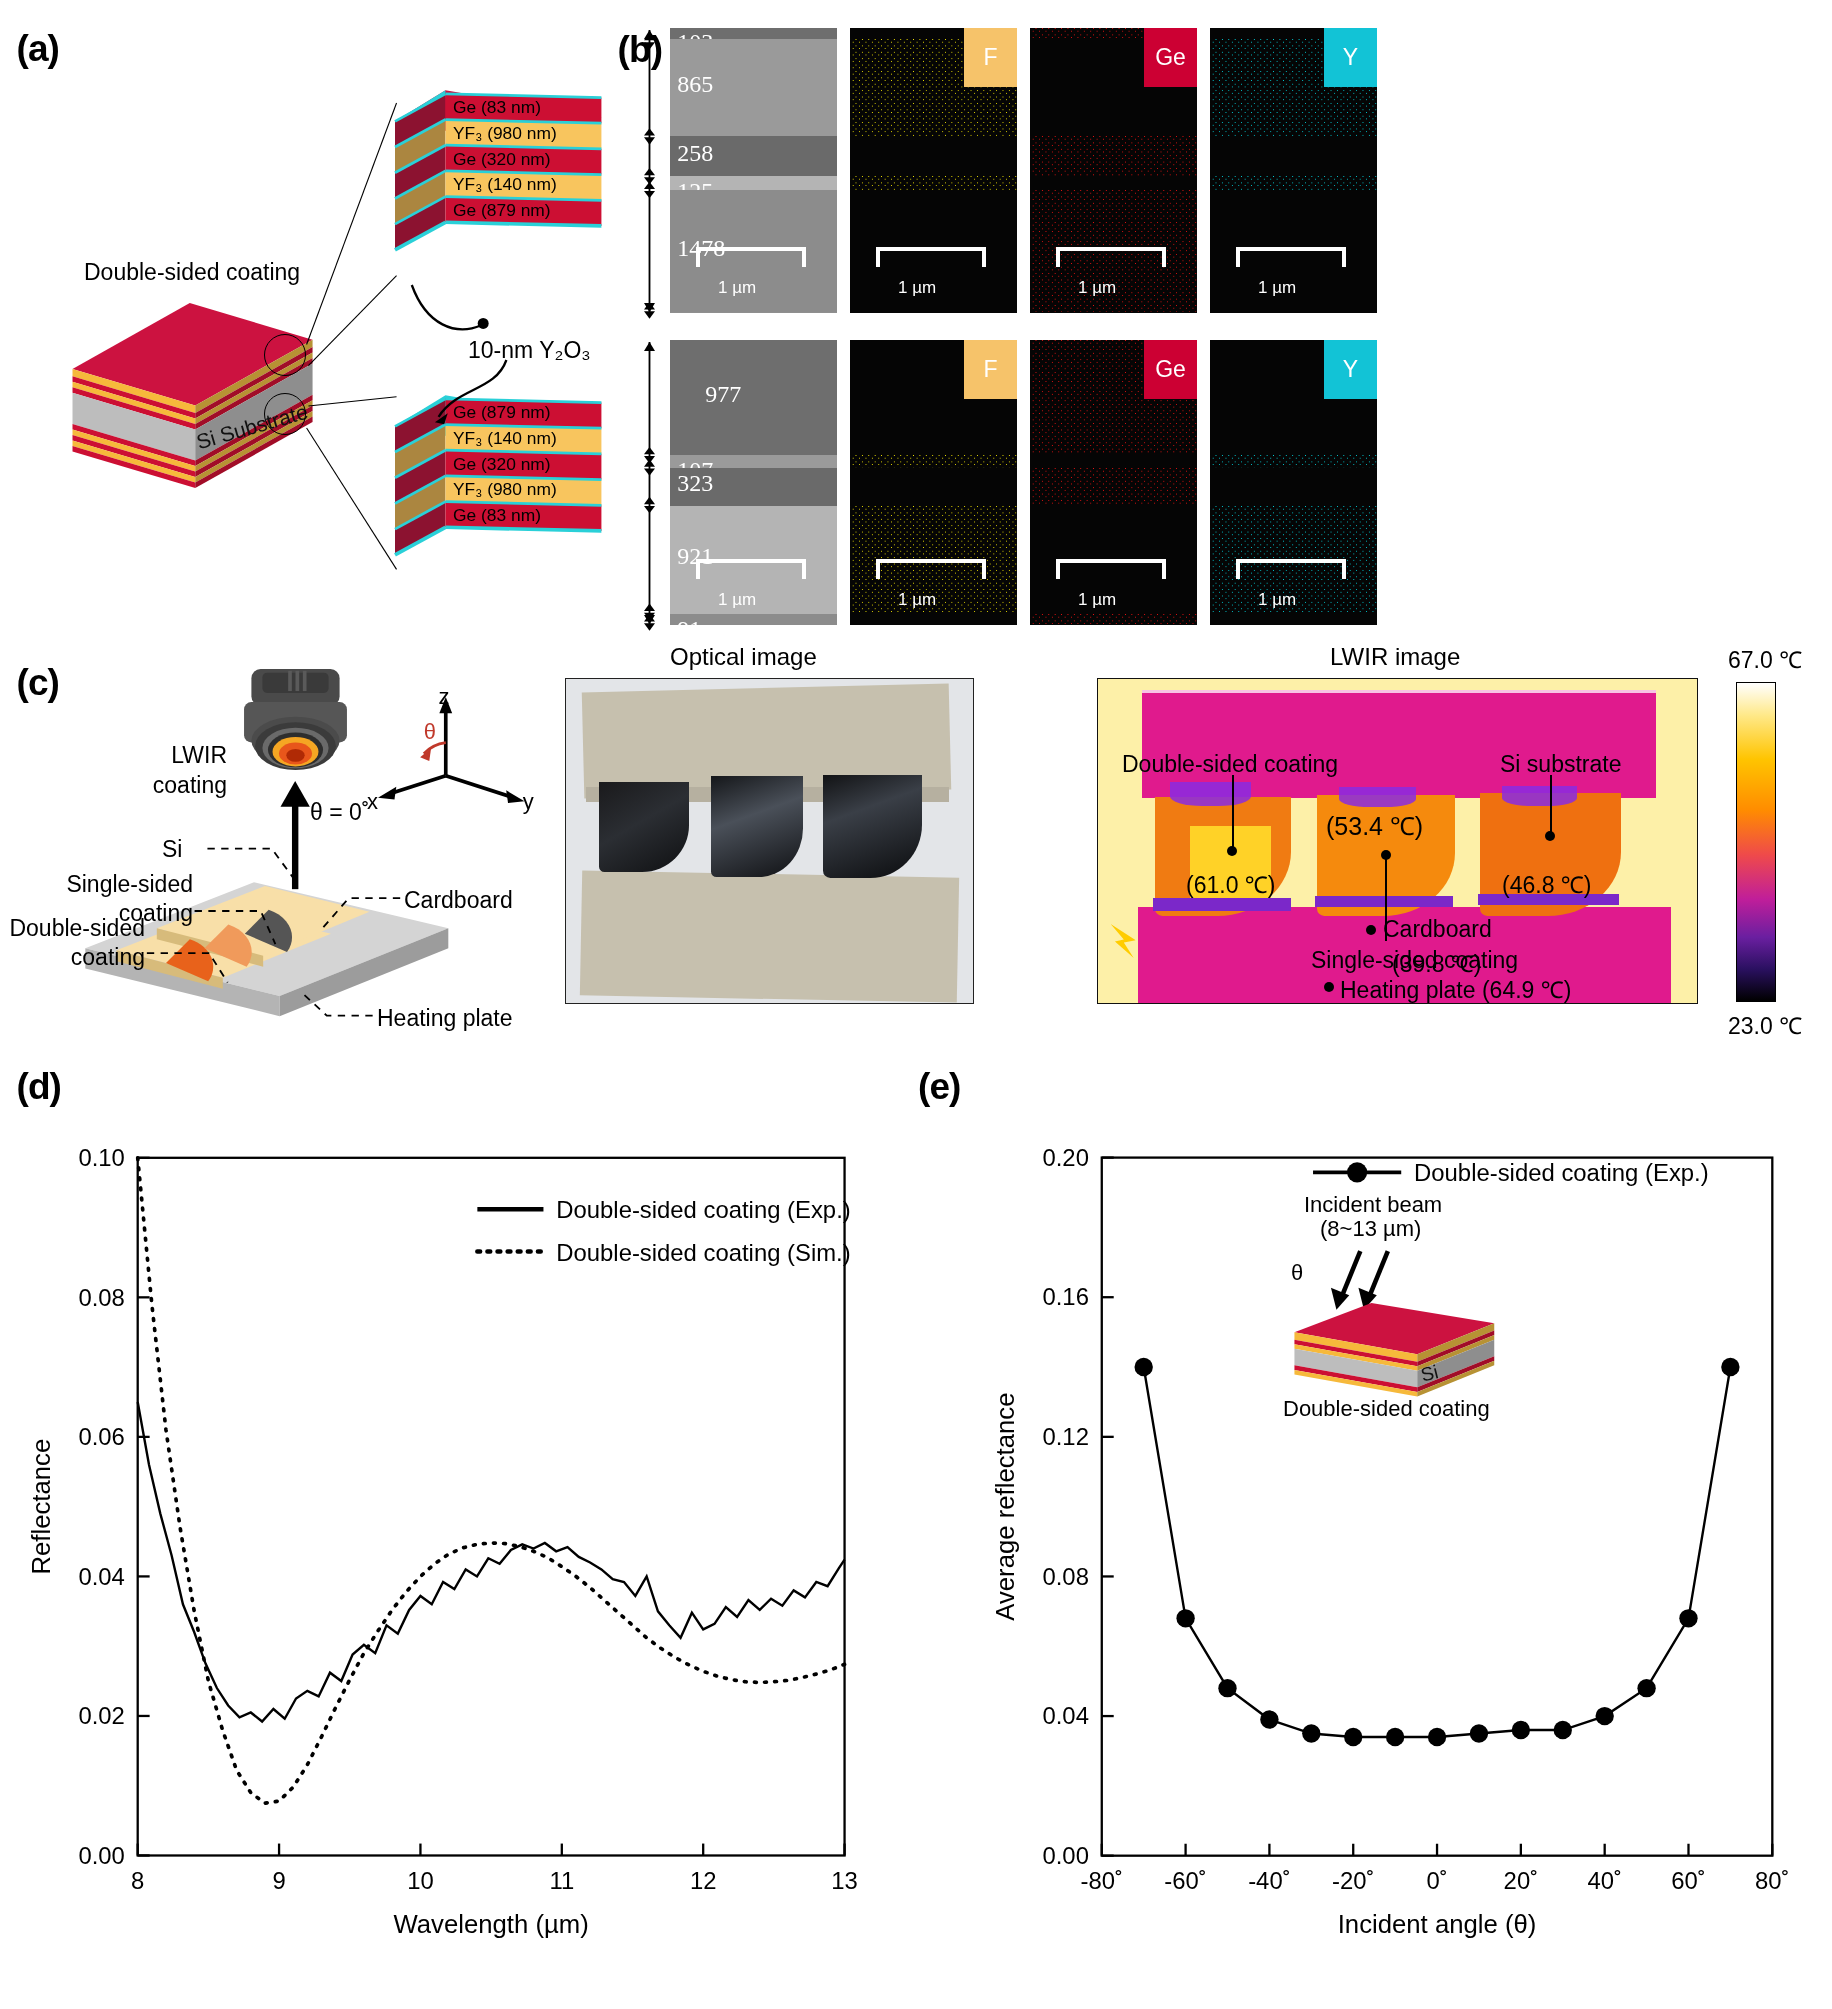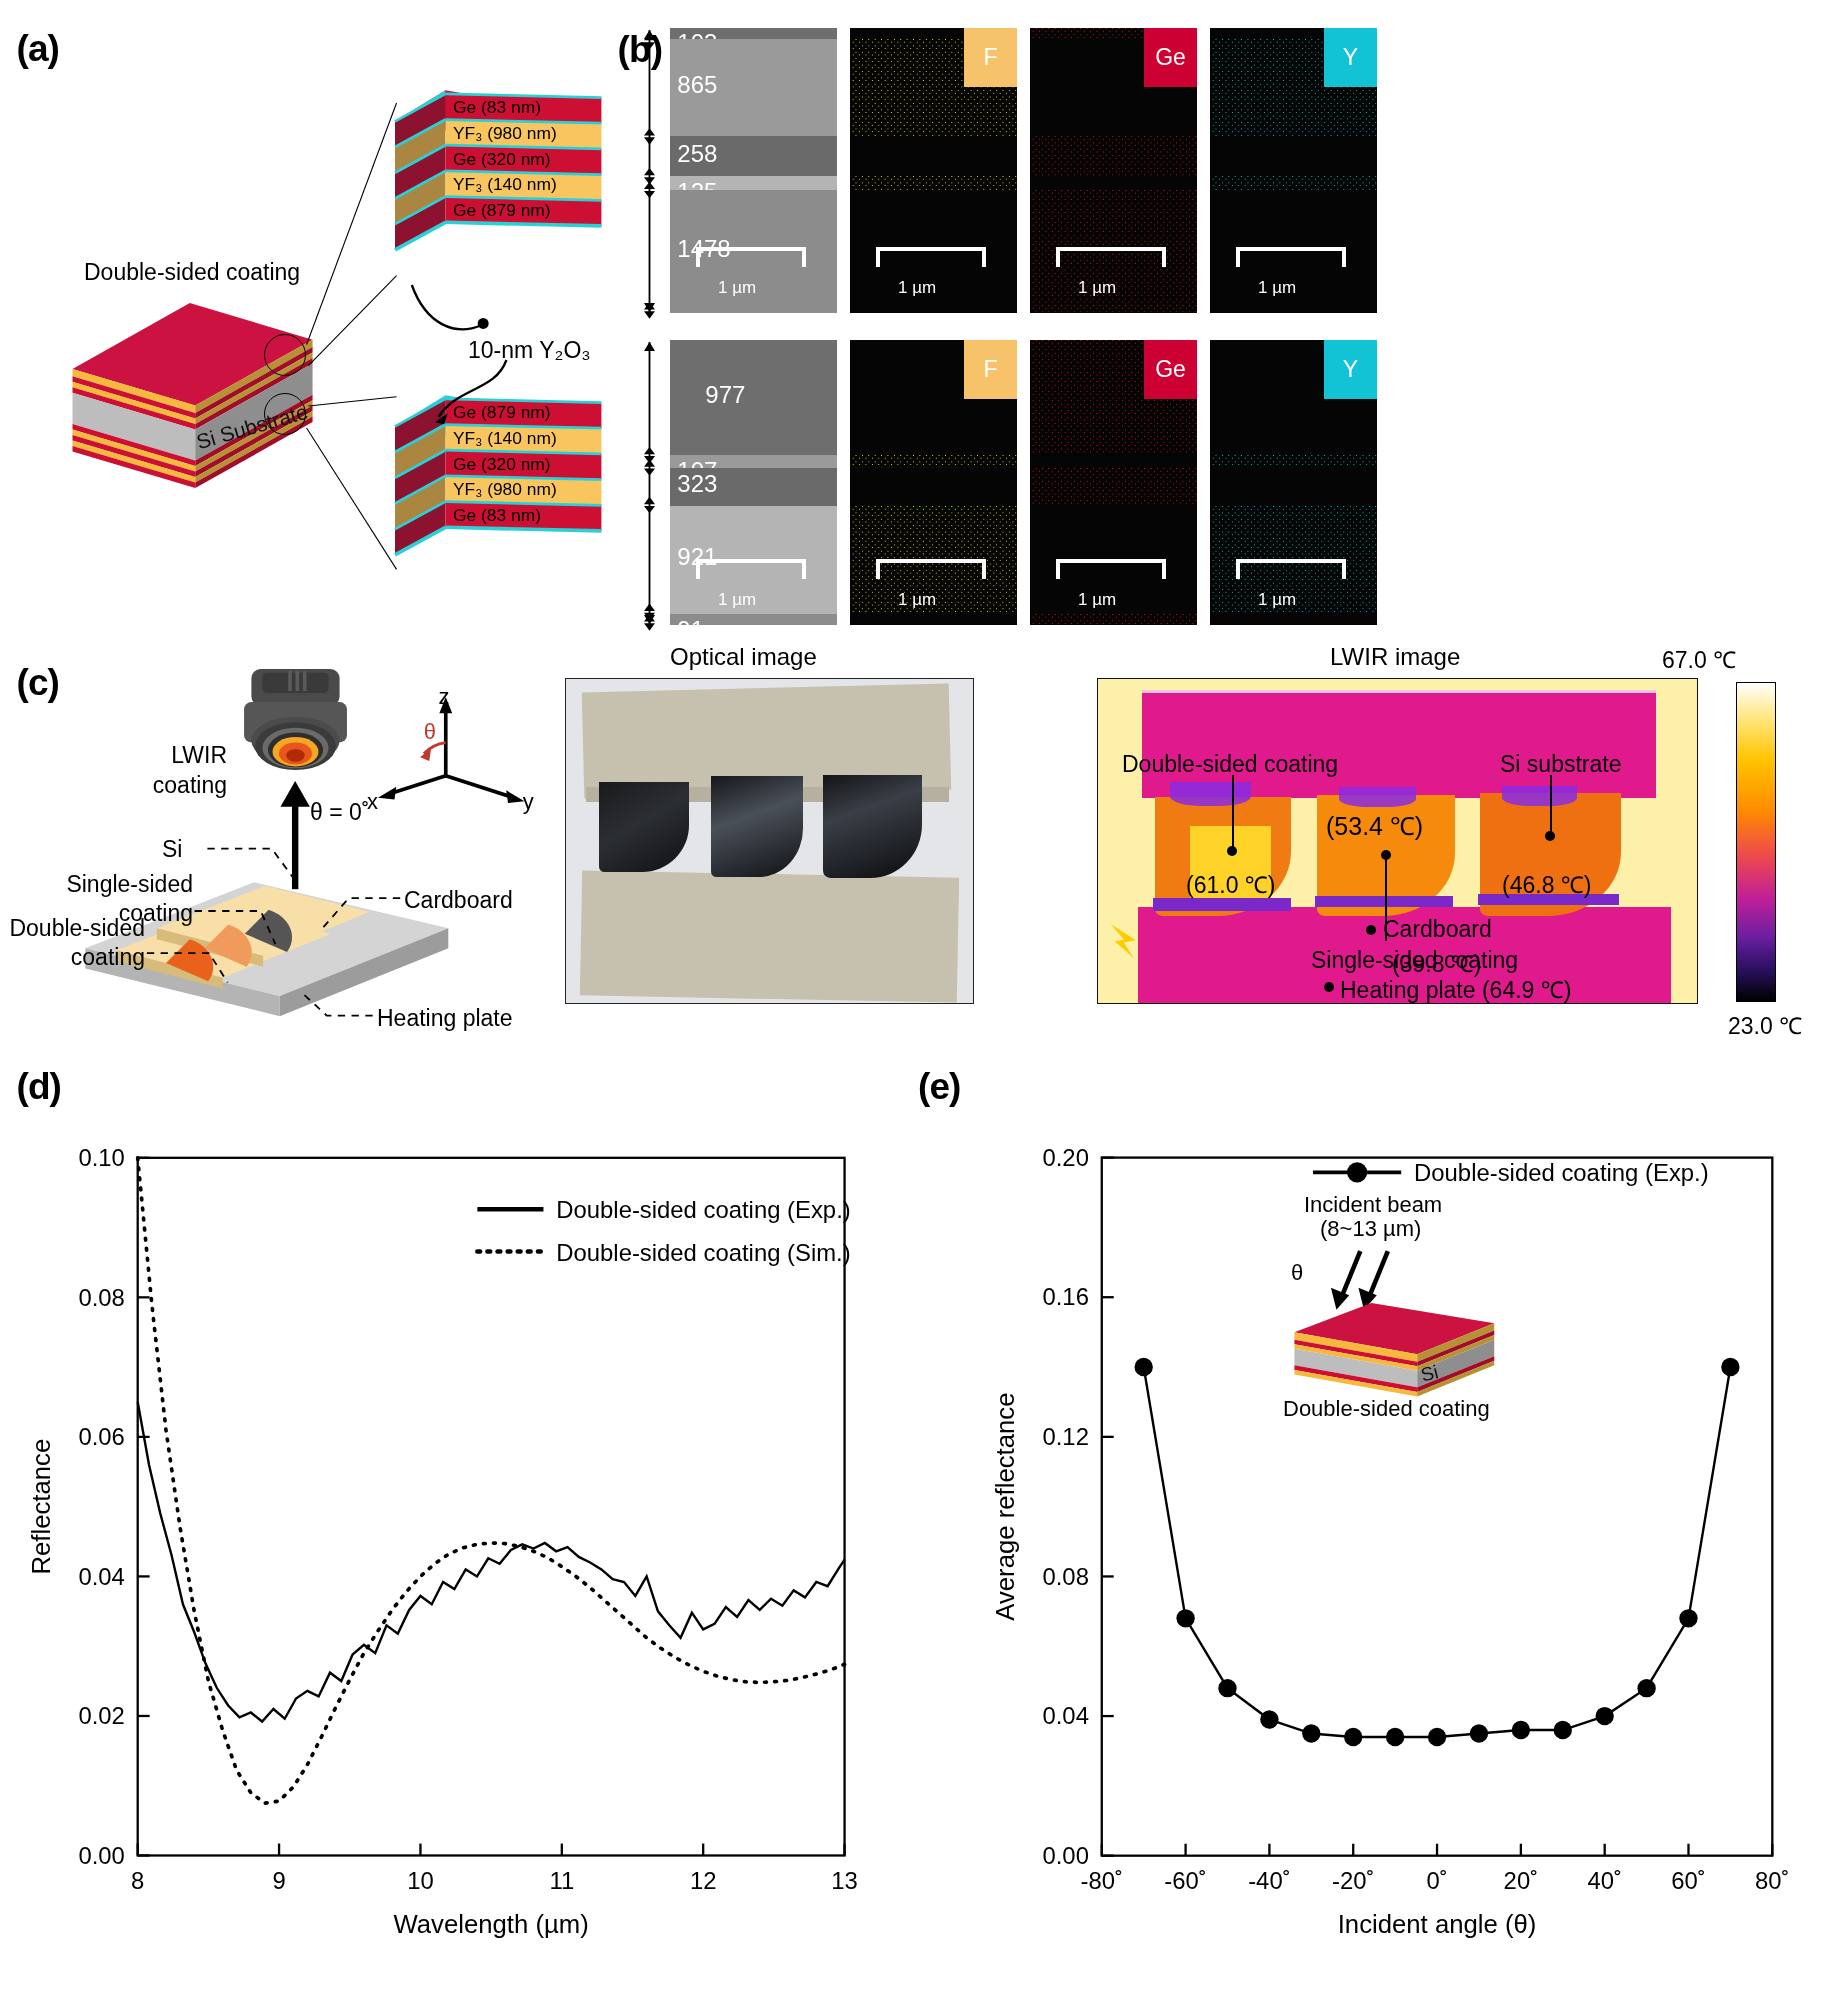--- a/index.html
+++ b/index.html
@@ -13,21 +13,21 @@
   .panel-letter { font-size:37px; font-weight:bold; letter-spacing:-0.9px; }
   .txt { font-size:23px; }
 
   
   #panelA { left:0; top:0; width:615px; height:643px; }
   .circ { position:absolute; border:1.8px solid #000; border-radius:50%; background:transparent; }
 
   
   #panelB { left:613px; top:0; width:1221px; height:643px; }
   .sem-img { position:absolute; }
-  .sem-num { position:absolute; color:#fff; font-size:24px; font-weight:400; }
+  .sem-num { position:absolute; color:#fff; font-size:24px; font-weight:400;font-family:Liberation Serif, serif; }
   .elem-badge {
     position:absolute; display:flex; align-items:center; justify-content:center;
     color:#fff; font-size:23px;
   }
   .scalebar {
     position:absolute; border-left:4.6px solid #fff; border-right:4.6px solid #fff;
     border-top:4.6px solid #fff;
   }
   .scale-label { position:absolute; color:#fff; font-size:17px; white-space:nowrap;margin-top:11px; }
 
@@ -414,21 +414,21 @@
     <div class="abs" style="left:285px; top:237px; font-size:23px; white-space:nowrap;">Cardboard</div>
     <div class="abs" style="left:294px; top:268px; font-size:23px; white-space:nowrap;">(39.8 ℃)</div>
 
     <div class="dot" style="left:226px; top:303px;"></div>
     <div class="abs" style="left:242px; top:294px; font-size:23px; white-space:nowrap;">
       <span>Heating plate</span>
       <span>(64.9 ℃)</span>
     </div>
   </div>
 
-  <div class="abs cbar-lab" style="left:1662px; top:9.2px;">67.0 ℃</div>
+  <div class="abs cbar-lab" style="left:1728px; top:9.2px;">67.0 ℃</div>
   <div class="cbar" style="left:1736px; top:48px; width:40px; height:320px;
        background:linear-gradient(#ffffff 0%,#ffe98a 10%,#ffc400 24%,#ff8c00 40%,#ef4a4a 54%,#c01e9a 68%,#6a1fa0 80%,#2a1060 90%,#000000 100%);"></div>
   <div class="abs cbar-lab" style="left:1728px; top:375px;">23.0 ℃</div>
 </div>
 
 <div class="abs" id="panelD">
   <div class="abs panel-letter" style="left:16.5px; top:37px;">(d)</div>
   <svg class="abs" style="left:0; top:0;" width="918" height="981" id="svgD" viewBox="0 0 1000 1068">
       <rect x="150" y="140" width="770" height="760" fill="#fff" stroke="#000" stroke-width="2.5"></rect>
       <line x1="150" y1="900" x2="163" y2="900" stroke="#000" stroke-width="2.5"></line>

